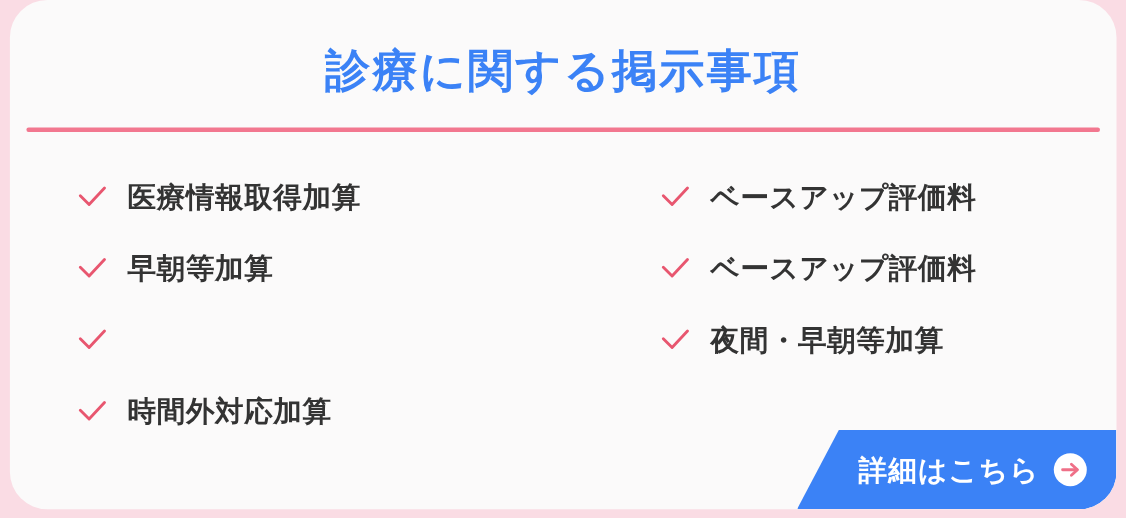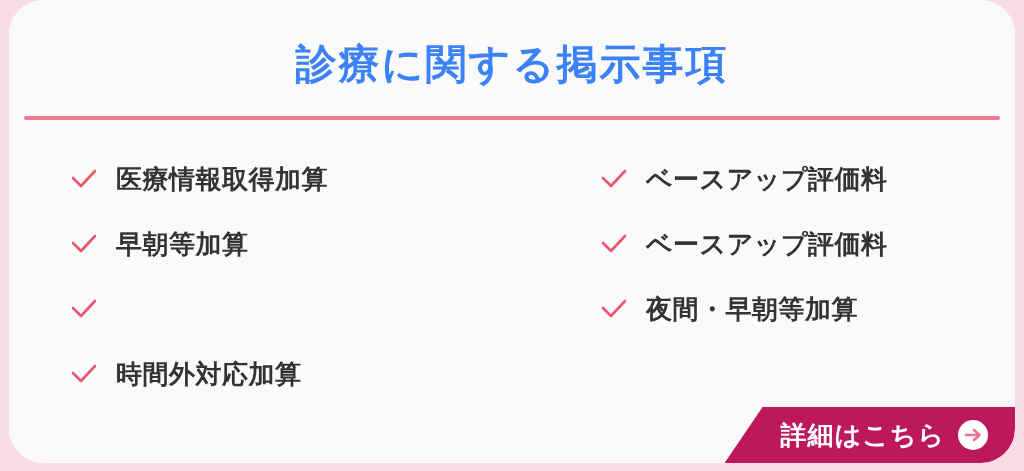--- a/index.html
+++ b/index.html
@@ -85,27 +85,27 @@
     color: #333333;
     letter-spacing: 0.5px;
     line-height: 1;
     white-space: nowrap;
   }
 
   .cta-button {
     position: absolute;
     right: 0;
     bottom: 0;
-    height: 56px;
+    height: 72px;
     padding-left: 56px;
     padding-right: 26px;
     display: flex;
     align-items: center;
     gap: 12px;
-    background: #be185d;
+    background: #3b82f6;
     border-bottom-right-radius: 34px;
     clip-path: polygon(38px 0, 100% 0, 100% 100%, 0 100%);
     cursor: pointer;
     user-select: none;
   }
 
   .cta-label {
     font-size: 26px;
     font-weight: bold;
     color: #ffffff;

